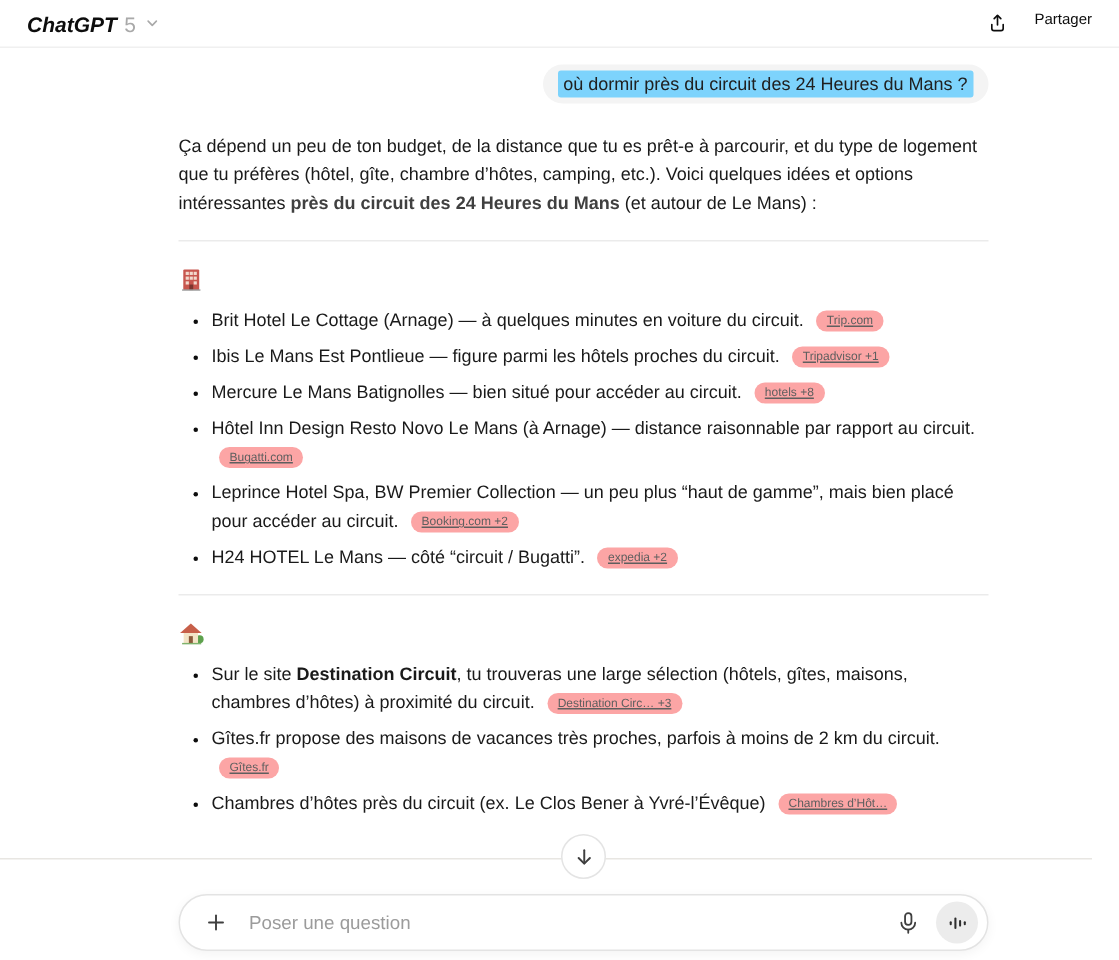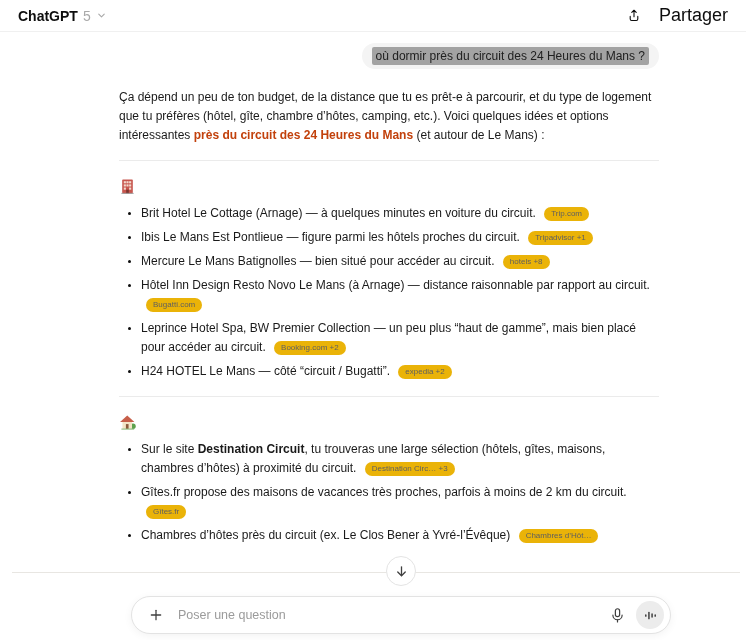--- a/index.html
+++ b/index.html
@@ -4,48 +4,48 @@
 <style>
   html,body{margin:0;padding:0;background:#fff;width:746px;height:640px;overflow:hidden;
     font-family:"Liberation Sans",sans-serif;color:#0d0d0d;}
   .page{position:relative;width:746px;height:640px;background:#fff;}
 
   
   .header{height:31px;border-bottom:1px solid #f0f0f0;display:flex;align-items:center;
     justify-content:space-between;padding:0 14px;}
   .model-btn{display:flex;align-items:center;gap:5px;cursor:pointer;background:none;border:none;
     font-family:inherit;font-size:14px;padding:2px 4px;}
-  .model-name{font-weight:600;color:#0d0d0d;}
+  .model-name{font-weight:600;color:#0d0d0d;font-style:italic;}
   .model-ver{color:#a9a9a9;font-weight:400;}
-  .share-btn{display:flex;align-items:center;gap:18px;cursor:pointer;background:none;border:none;
-    font-family:inherit;font-size:18px;color:#0d0d0d;padding:2px 4px;}
+  .share-btn{display:flex;align-items:flex-start;gap:18px;cursor:pointer;background:none;border:none;
+    font-family:inherit;font-size:10px;color:#0d0d0d;padding:2px 4px;}
 
   
   .chat-col{margin-left:119px;width:540px;}
 
   
   .user-row{display:flex;justify-content:flex-end;margin-top:11px;}
   .user-bubble{background:#f4f4f4;border-radius:18px;padding:5px 10px;font-size:12px;line-height:16px;}
-  .user-bubble mark{background:#a3a3a3;color:#202020;padding:2px 4px;border-radius:2px;}
+  .user-bubble mark{background:#7dd3fc;color:#202020;padding:2px 4px;border-radius:2px;}
 
   
   .intro{margin-top:19px;font-size:12px;line-height:19px;color:#1a1a1a;}
-  .intro b,.li-text b{font-weight:700;color:#c2410c;}
+  .intro b,.li-text b{font-weight:700;color:#404040;}
   .divider{border:none;border-top:1px solid #ebebeb;margin:15px 0 0 0;}
   .sec-title{display:flex;align-items:center;gap:8px;margin:17px 0 0 0;font-size:14.5px;
     font-weight:700;color:#0d0d0d;line-height:19px;}
   .h-icon{width:17px;height:17px;display:inline-flex;flex:none;}
   ul.items{margin:9px 0 0 0;padding:0 0 0 22px;list-style:disc;}
   ul.items li{font-size:12px;line-height:19px;margin-bottom:5px;color:#1a1a1a;}
   ul.items li::marker{color:#0d0d0d;font-size:10px;}
-  .badge{display:inline-block;background:#eab308;color:#5f5f5f;font-size:8px;line-height:10px;
-    padding:2px 7px;border-radius:8px;margin-left:5px;white-space:nowrap;vertical-align:1px;cursor:pointer;}
+  .badge{display:inline-block;background:#fca5a5;color:#5f5f5f;font-size:8px;line-height:10px;
+    padding:2px 7px;border-radius:8px;margin-left:5px;white-space:nowrap;vertical-align:1px;cursor:pointer;text-decoration:underline;}
 
   
-  .bottom{position:absolute;left:12px;top:554px;width:728px;height:86px;background:#fff;}
+  .bottom{position:absolute;left:0;top:554px;width:728px;height:86px;background:#fff;}
   .bottom-rule{position:absolute;left:0;right:0;top:18px;border-top:1px solid #e8e6e2;}
   .scroll-btn{position:absolute;left:374px;top:2px;width:30px;height:30px;border-radius:50%;
     background:#fff;border:1px solid #e4e4e4;display:flex;align-items:center;justify-content:center;
     cursor:pointer;z-index:2;}
   .composer{position:absolute;left:119px;top:42px;width:540px;height:38px;box-sizing:border-box;
     border:1px solid #e3e3e3;border-radius:24px;box-shadow:0 2px 8px rgba(0,0,0,.05);
     display:flex;align-items:center;padding:0 6px 0 13px;background:#fff;}
   .plus-wrap{display:flex;align-items:center;justify-content:center;width:22px;height:22px;cursor:pointer;}
   .composer input{flex:1;border:none;outline:none;font-family:inherit;font-size:12.5px;
     color:#0d0d0d;margin-left:9px;background:transparent;}

